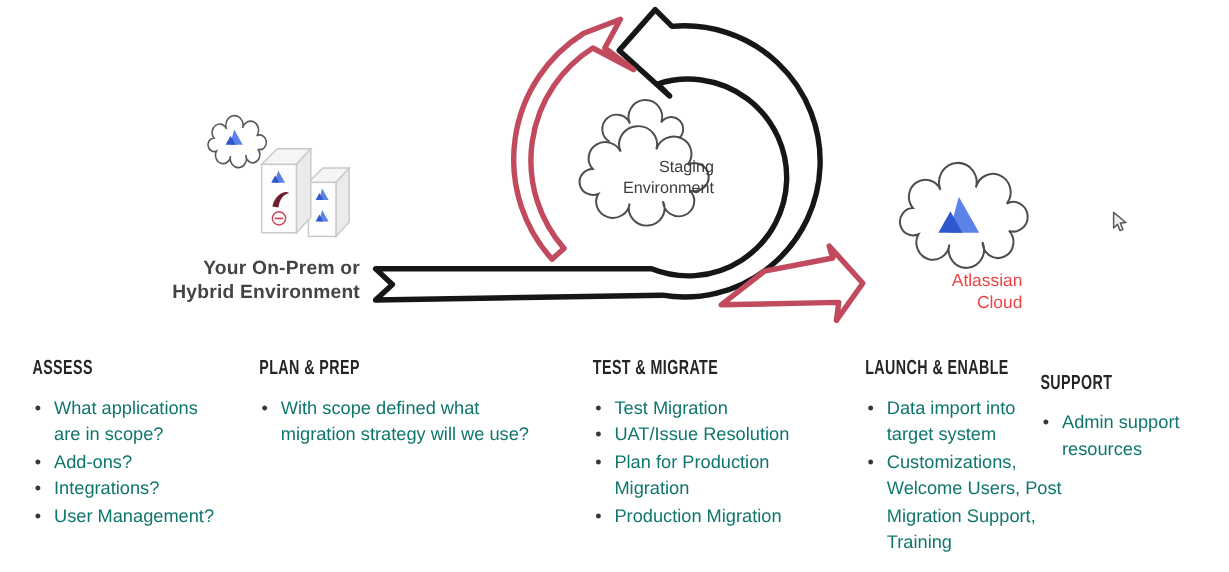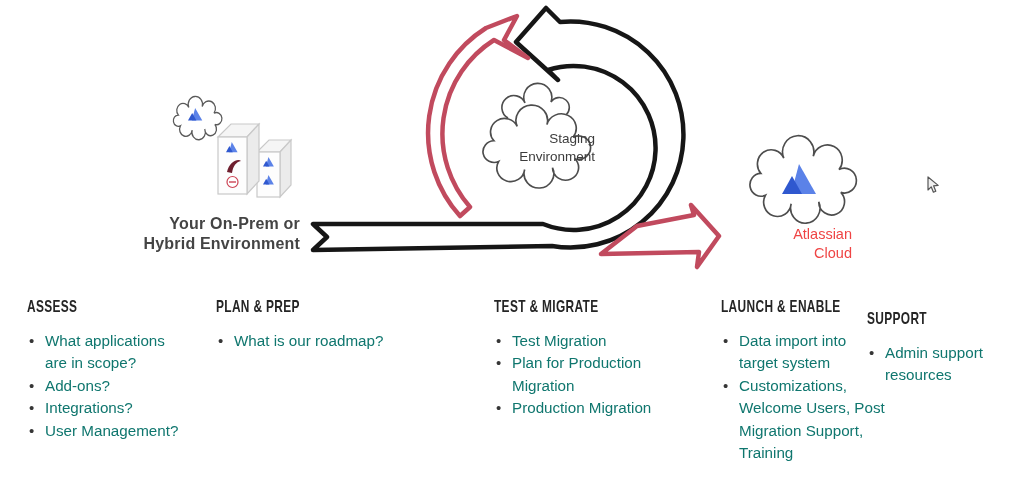--- a/index.html
+++ b/index.html
@@ -130,27 +130,29 @@
         <li>What applications
 are in scope?</li>
         <li>Add-ons?</li>
         <li>Integrations?</li>
         <li>User Management?</li>
       </ul>
   </div>
   <div class="col" id="col-1">
     <h3>PLAN &amp; PREP</h3>
     <ul>
-        <li>What is our roadmap?</li>
+        <li>With scope defined what
+migration strategy will we use?</li>
       </ul>
   </div>
   <div class="col" id="col-2">
     <h3>TEST &amp; MIGRATE</h3>
     <ul>
         <li>Test Migration</li>
+        <li>UAT/Issue Resolution</li>
         <li>Plan for Production
 Migration</li>
         <li>Production Migration</li>
       </ul>
   </div>
   <div class="col" id="col-3">
     <h3>LAUNCH &amp; ENABLE</h3>
     <ul>
         <li>Data import into
 target system</li>

